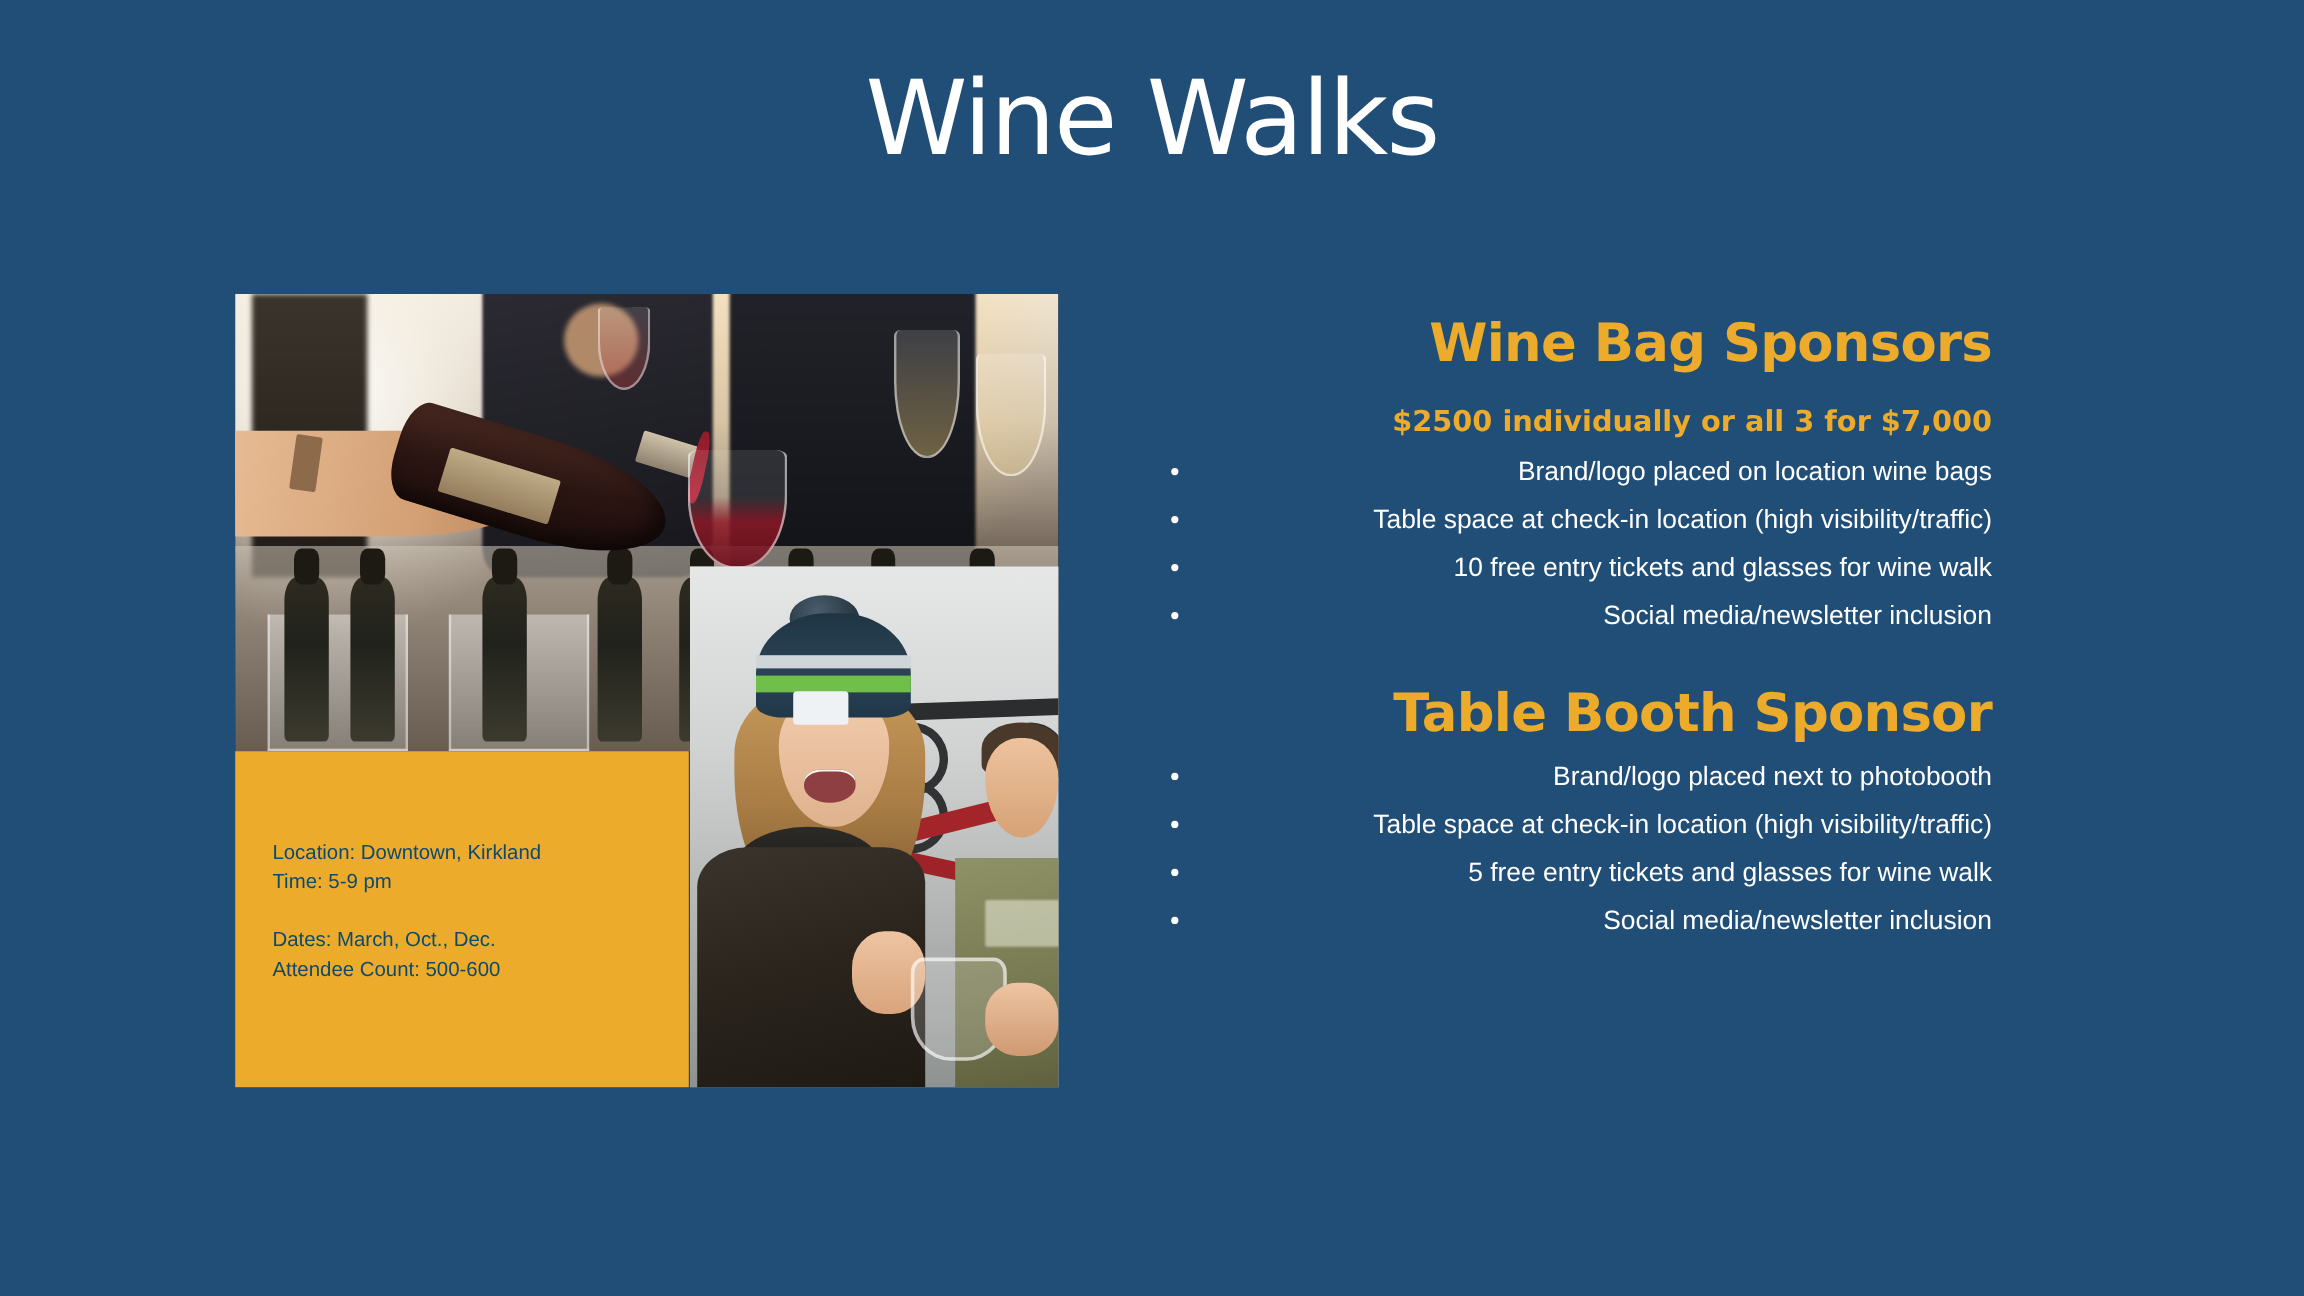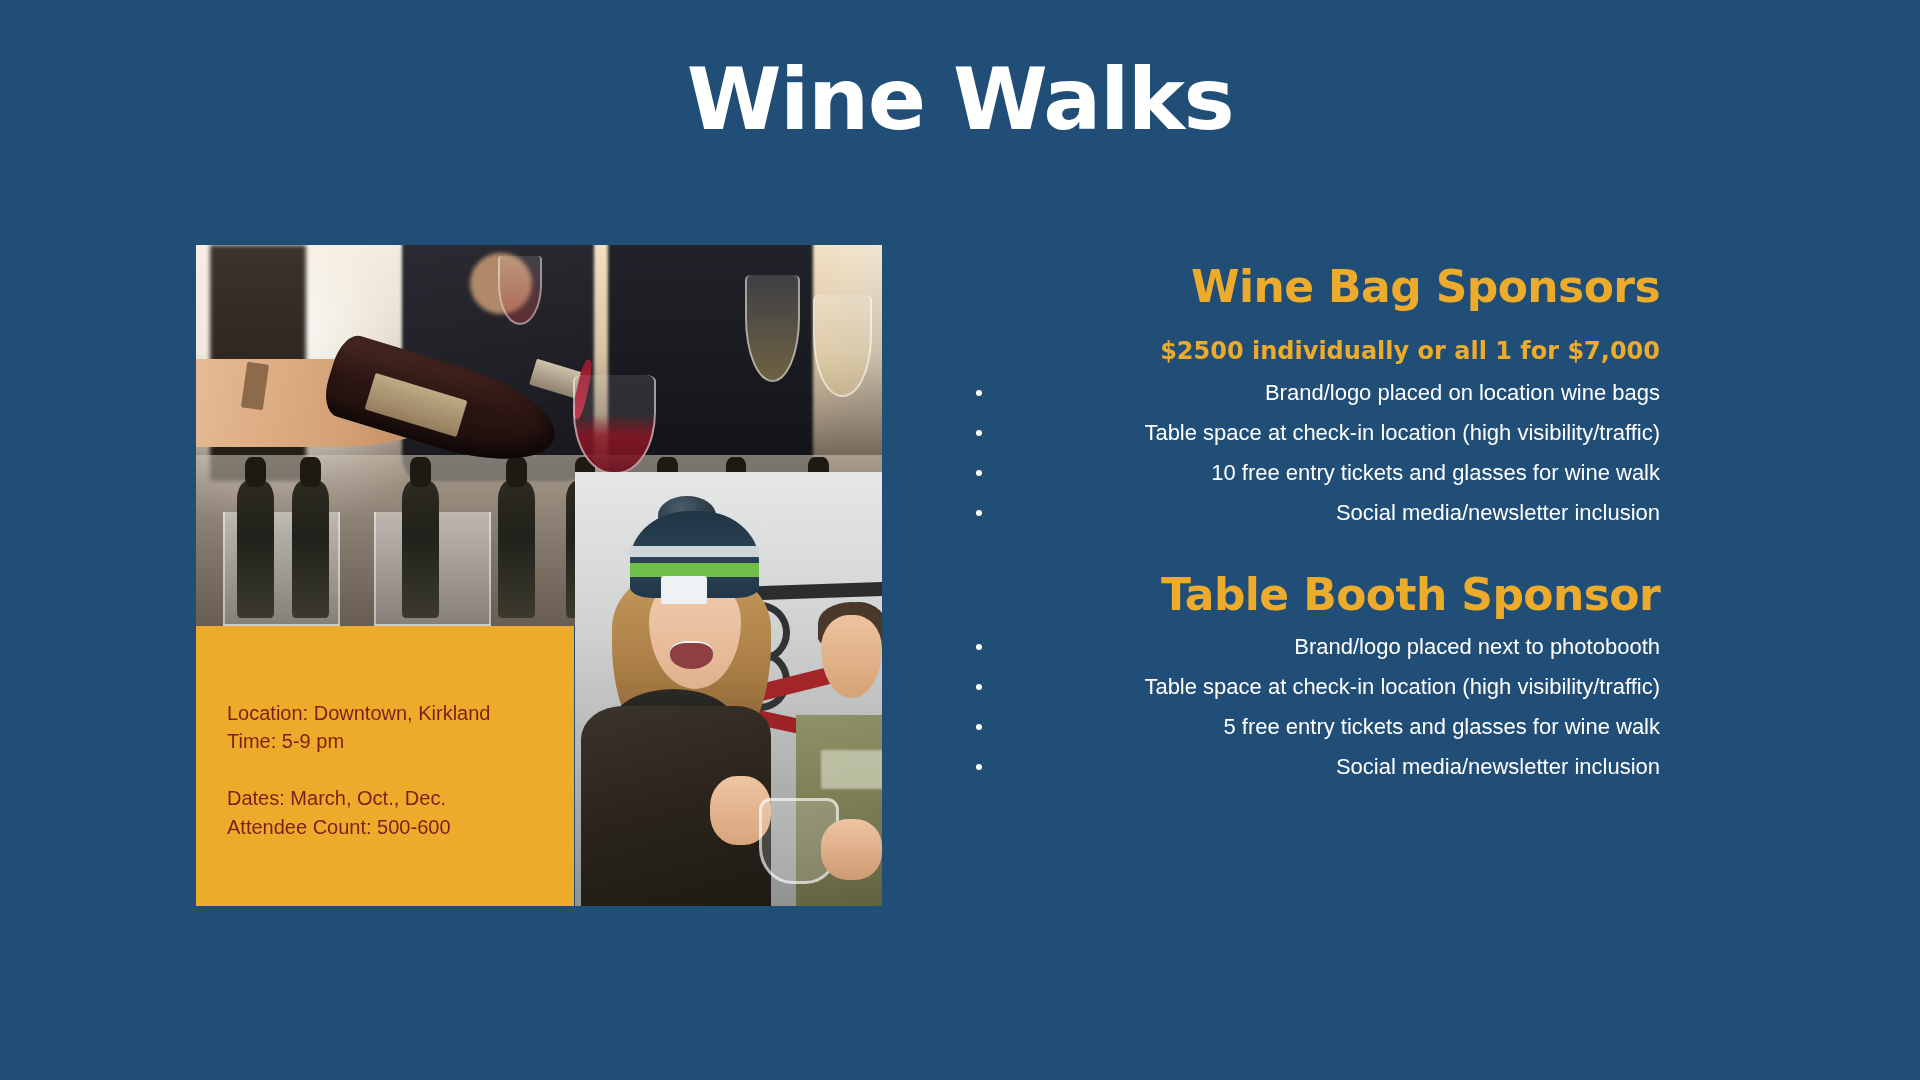--- a/index.html
+++ b/index.html
@@ -24,21 +24,21 @@
 
   
   .title {
     position: absolute;
     top: 52px;
     left: 0;
     width: 1920px;
     text-align: center;
     color: #FFFFFF;
     font-size: 86px;
-    font-weight: 700;
+    font-weight: 400;
     letter-spacing: -1.5px;
     line-height: 1.1;
     font-family: "DejaVu Sans", sans-serif;
   }
 
   
   .collage {
     position: absolute;
     left: 196px;
     top: 245px;
@@ -168,22 +168,22 @@
     left: 0;
     top: 381px;
     width: 378px;
     height: 280px;
     background: #EDAB2C;
   }
   .infobox .lines {
     position: absolute;
     left: 31px;
     top: 73px;
-    color: #7f1d1d;
-    font-size: 20px;
+    color: #0c4a6e;
+    font-size: 17px;
     line-height: 1.42;
     white-space: pre-line;
   }
 
   .photo-people {
     position: absolute;
     left: 379px;
     top: 227px;
     width: 307px;
     height: 434px;
@@ -429,21 +429,21 @@
       <div class="handGlass"></div>
       <div class="handB"></div>
     </div>
 
   </div>
 
   <div class="content">
 
     <div class="section">
       <div class="sec-heading">Wine Bag Sponsors</div>
-      <div class="sec-price">$2500 individually or all 1 for $7,000</div>
+      <div class="sec-price">$2500 individually or all 3 for $7,000</div>
       <ul class="bullets">
         <li>Brand/logo placed on location wine bags</li>
         <li>Table space at check-in location (high visibility/traffic)</li>
         <li>10 free entry tickets and glasses for wine walk</li>
         <li>Social media/newsletter inclusion</li>
       </ul>
     </div>
 
     <div class="gap"></div>
 

